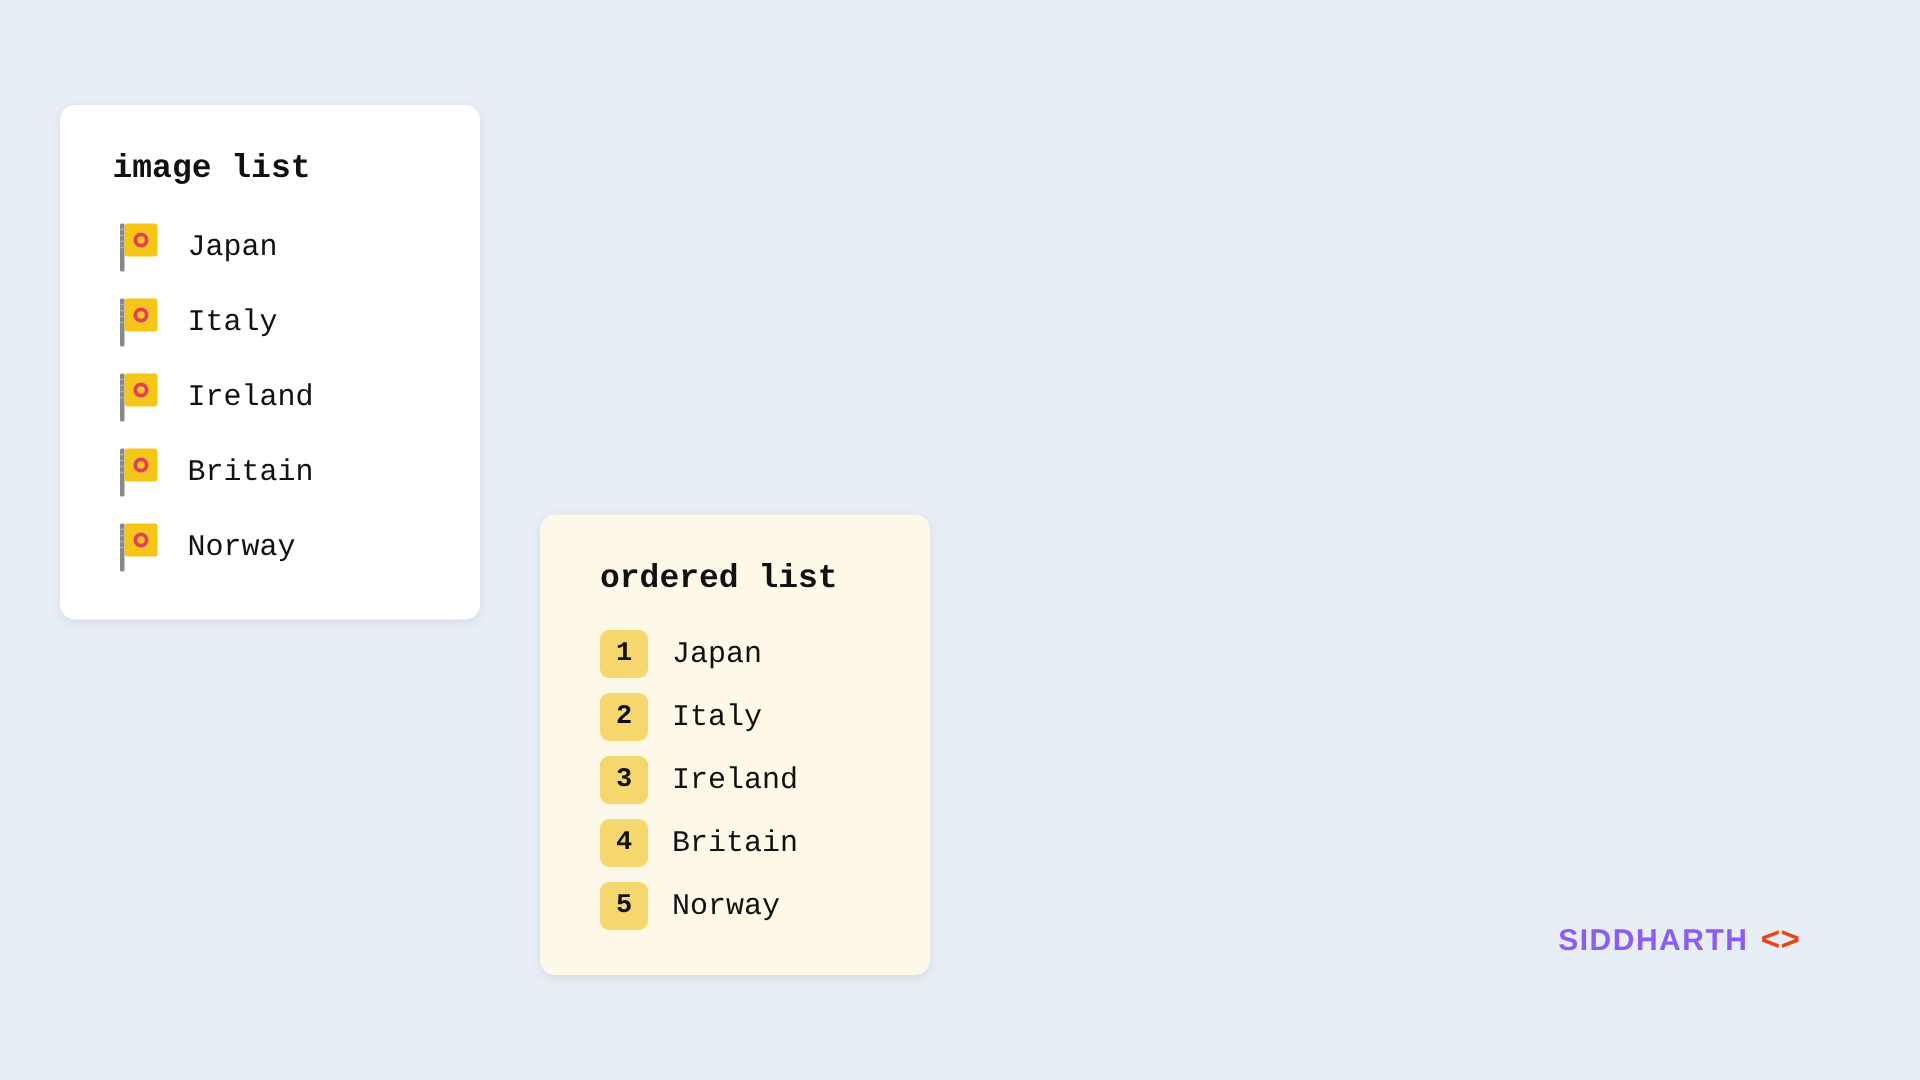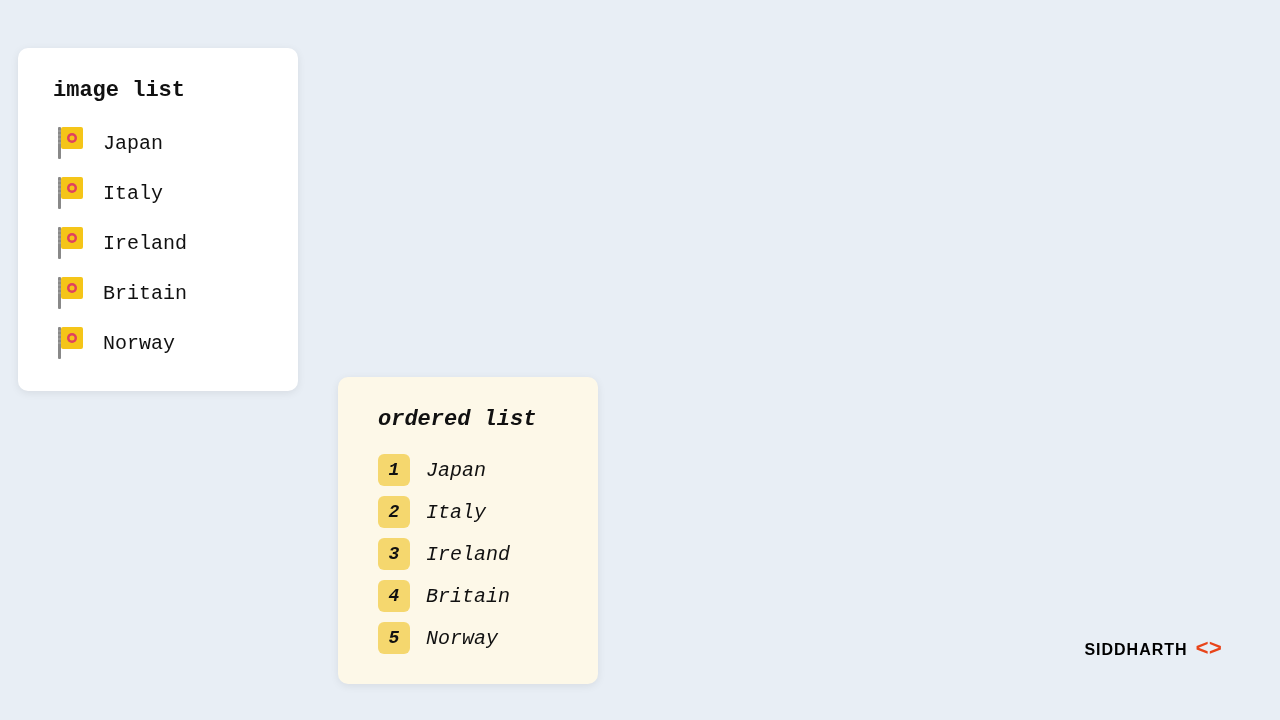--- a/index.html
+++ b/index.html
@@ -13,21 +13,21 @@
       align-items: center;
       justify-content: flex-start;
       position: relative;
       overflow: hidden;
     }
 
     .main-layout {
       display: flex;
       width: 100%;
       height: 100%;
-      padding: 18px;
+      padding: 40px;
       gap: 40px;
     }
 
     
     .image-list-card {
       background: white;
       border-radius: 10px;
       padding: 30px 35px;
       min-width: 280px;
       box-shadow: 0 2px 8px rgba(0,0,0,0.08);
@@ -67,22 +67,21 @@
     }
 
     
     .ordered-list-card {
       background: #fdf8e8;
       border-radius: 10px;
       padding: 30px 40px;
       min-width: 260px;
       box-shadow: 0 2px 8px rgba(0,0,0,0.08);
       align-self: flex-end;
-      margin-bottom: 18px;
-      font-style: italic;
+      margin-bottom: 30px;
     }
 
     .ordered-list {
       list-style: none;
       display: flex;
       flex-direction: column;
       gap: 10px;
       margin-top: 22px;
     }
 
@@ -148,22 +147,22 @@
       bottom: 40px;
       right: 40px;
       display: flex;
       align-items: center;
       gap: 8px;
     }
 
     .brand-name {
       font-family: Arial, 'Helvetica Neue', sans-serif;
       font-weight: 900;
-      font-size: 16px;
-      color: #000000;
+      font-size: 20px;
+      color: #8b5cf6;
       letter-spacing: 1px;
     }
 
     .brand-icon {
       color: #e8441a;
       font-size: 22px;
       font-weight: 900;
     }
   </style>
 </head>

